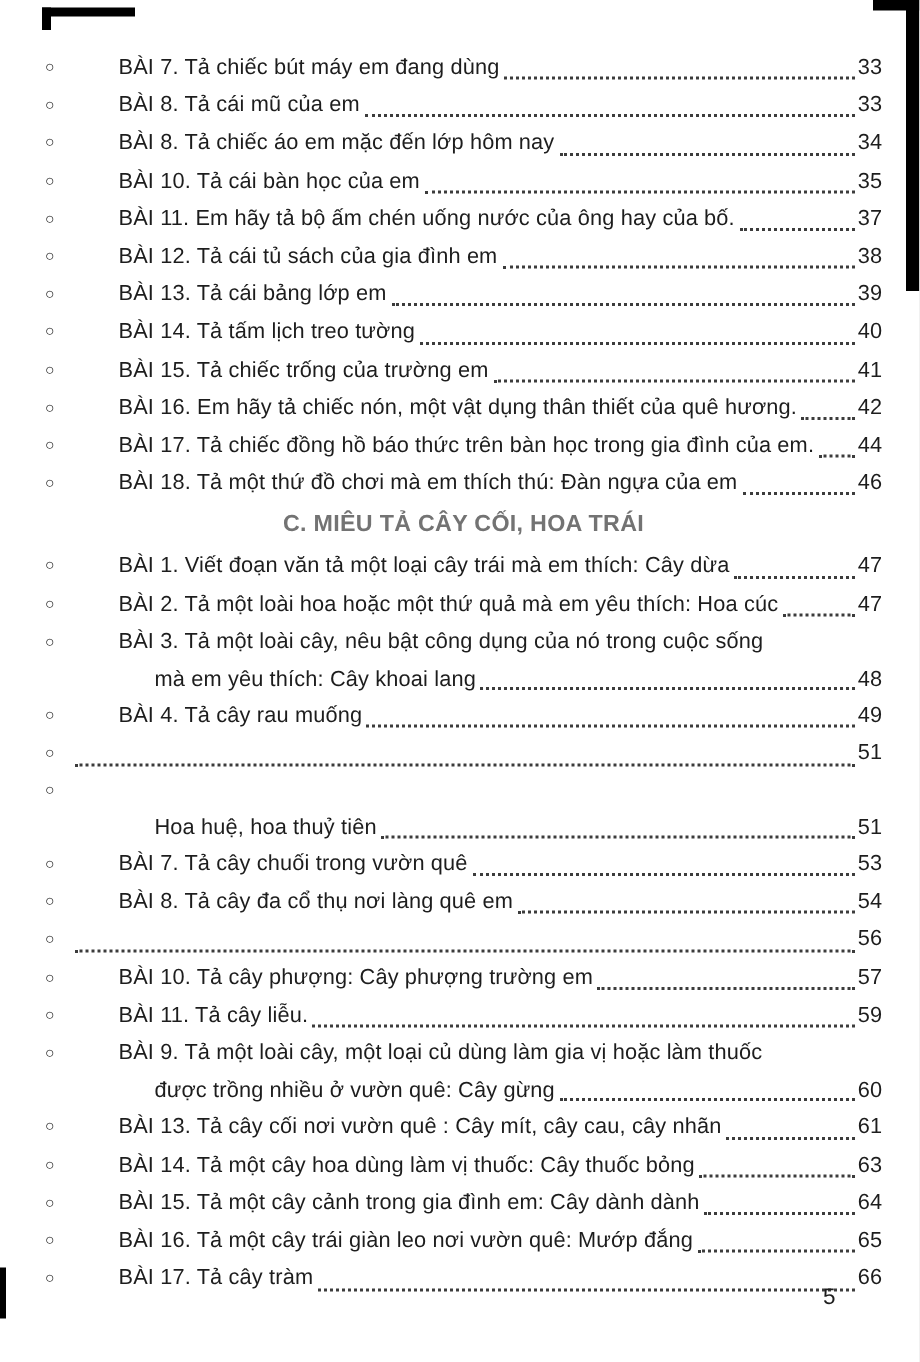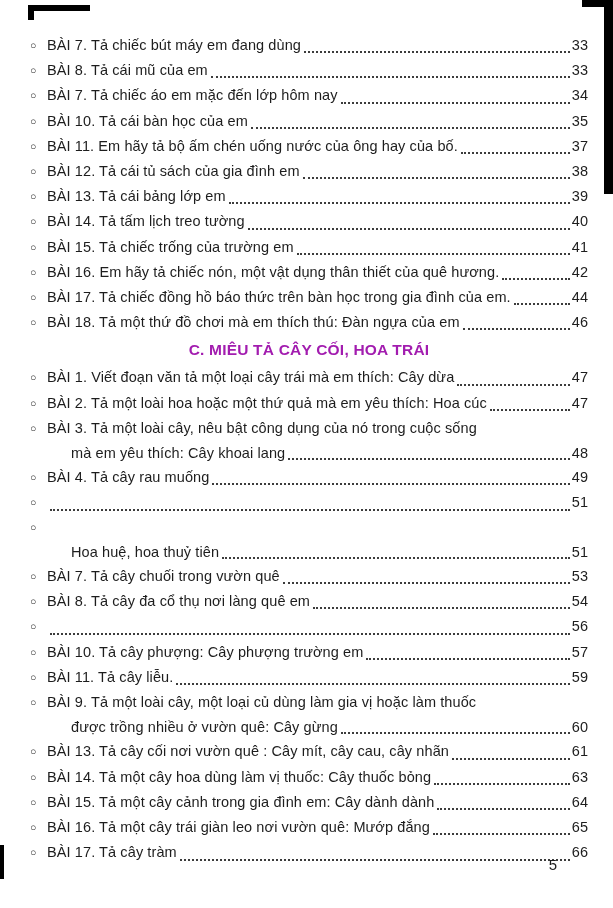--- a/index.html
+++ b/index.html
@@ -32,37 +32,37 @@
     white-space: nowrap;
     overflow: hidden;
   }
   .bullet {
     flex:none; width:17px;
     font-size:10.5px;
     position:relative; top:-1px;
     color:#2a2a2a;
   }
   .cont .bullet { width:41px; }
-  .txt { flex:none; letter-spacing:0.1px; }
+  .txt { flex:none; letter-spacing:0.1px;margin-left:32px; }
   .leader {
     flex:1 1 auto;
     min-width:8px;
     border-bottom:2px dotted #3c3c3c;
     align-self:flex-end;
     margin:0 2px 5px 3px;
   }
   .pg { flex:none; min-width:16px; text-align:center; }
   .heading {
     text-align:center;
     font-weight:bold;
     font-size:15.5px;
     line-height:30px;
     height:30px;
     letter-spacing:0.2px;
-    color:#a21caf;
+    color:#737373;
   }
   .pagenum {
     position:absolute;
     top:856px; right:56px;
     font-size:15px;
     color:#1d1d1d;
   }
 </style>
 </head>
 <body>
@@ -82,21 +82,21 @@
     <span class="pg">33</span>
   </div>
       <div class="row">
     <span class="bullet">○</span>
     <span class="txt">BÀI 8. Tả cái mũ của em</span>
     <span class="leader"></span>
     <span class="pg">33</span>
   </div>
       <div class="row">
     <span class="bullet">○</span>
-    <span class="txt">BÀI 7. Tả chiếc áo em mặc đến lớp hôm nay</span>
+    <span class="txt">BÀI 8. Tả chiếc áo em mặc đến lớp hôm nay</span>
     <span class="leader"></span>
     <span class="pg">34</span>
   </div>
       <div class="row">
     <span class="bullet">○</span>
     <span class="txt">BÀI 10. Tả cái bàn học của em</span>
     <span class="leader"></span>
     <span class="pg">35</span>
   </div>
       <div class="row">

